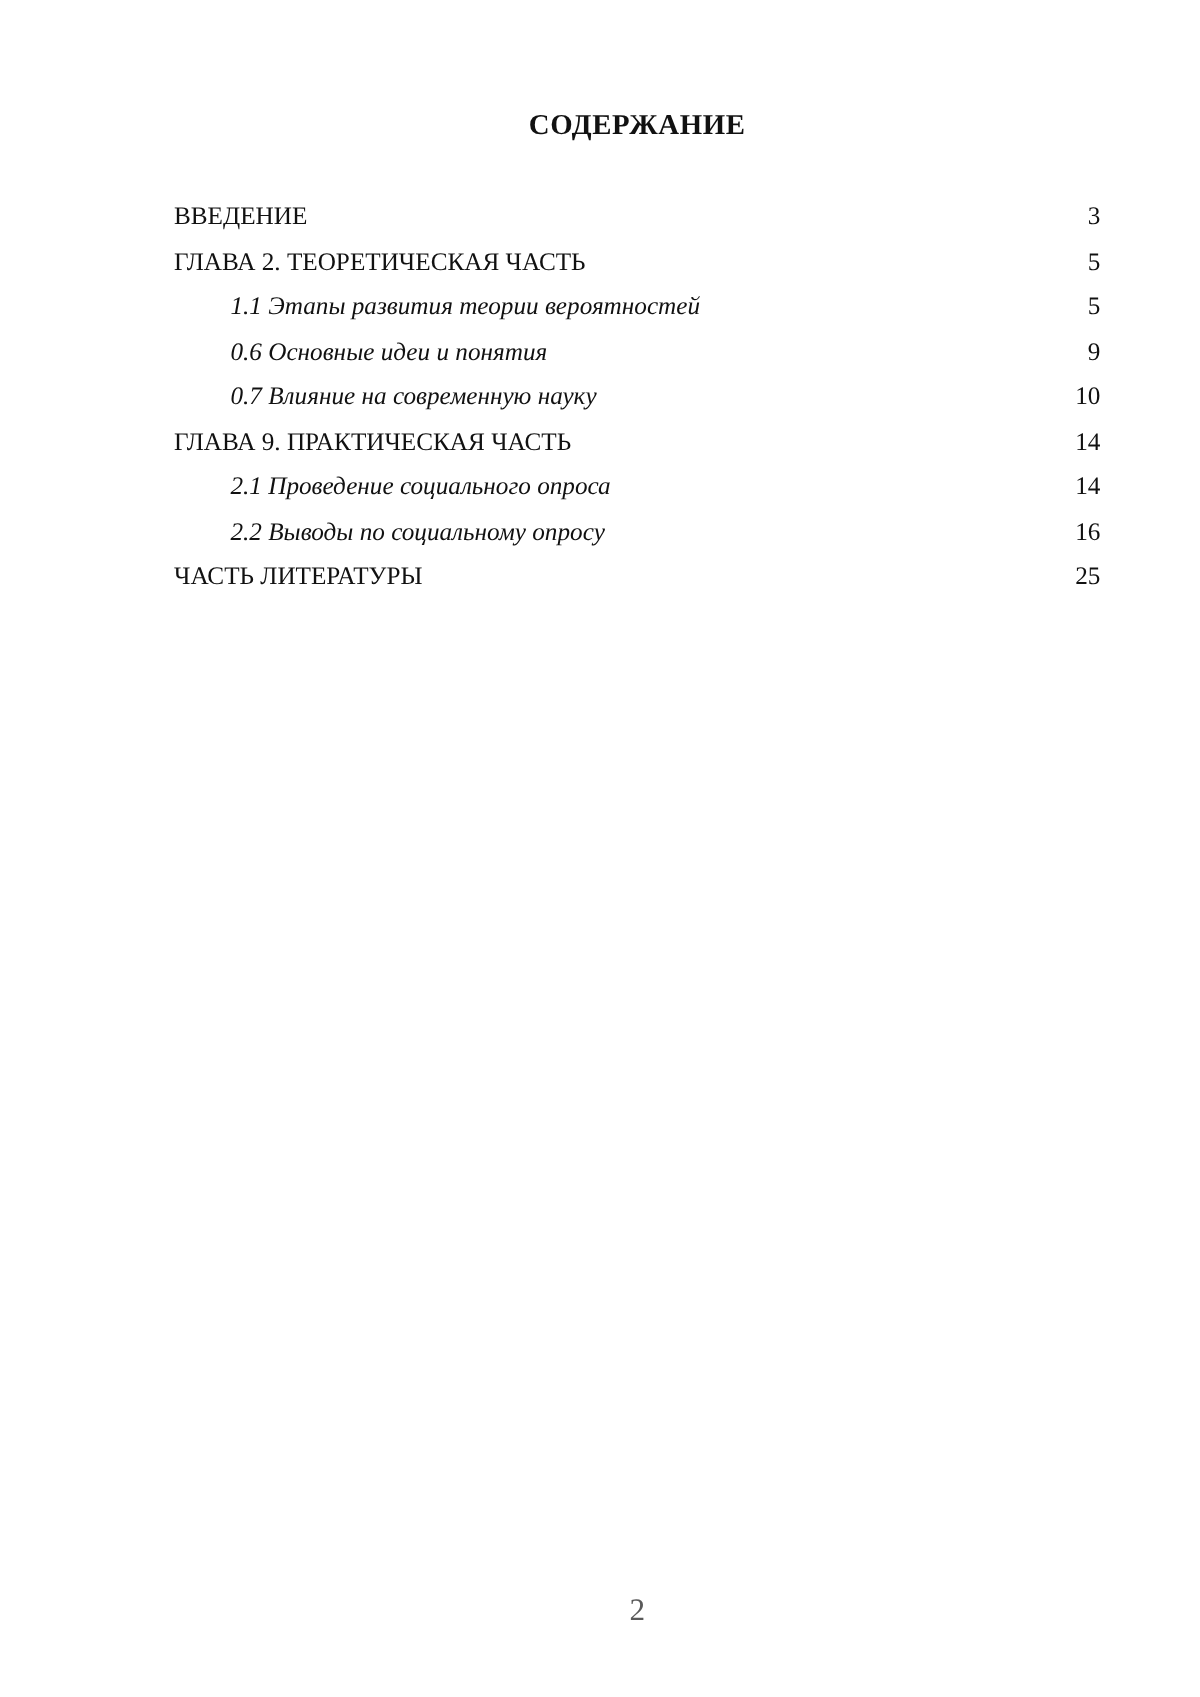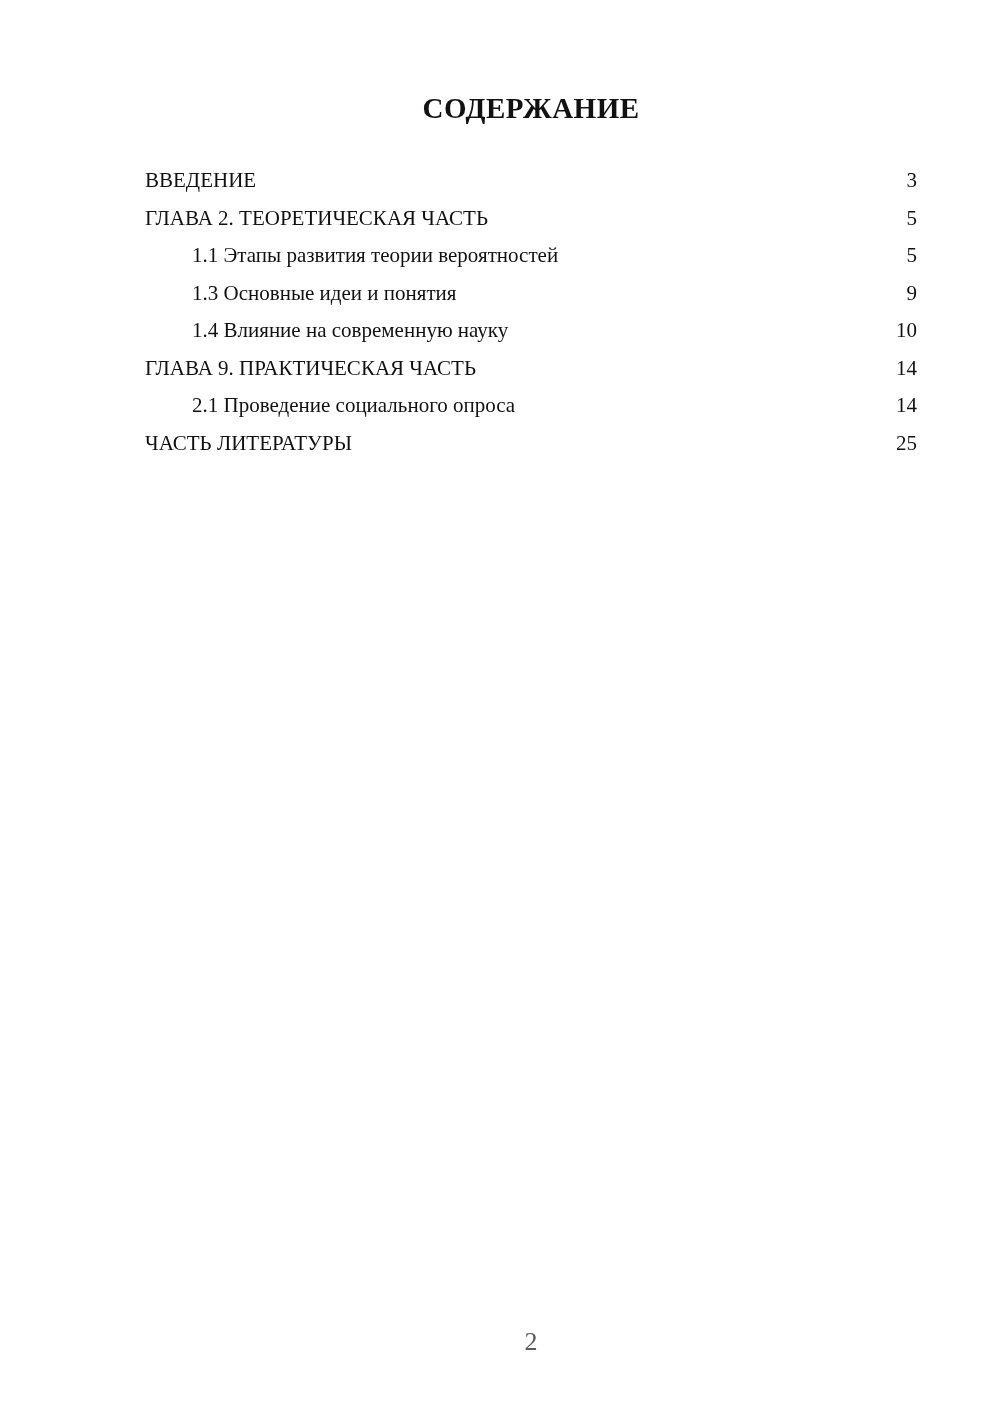--- a/index.html
+++ b/index.html
@@ -26,21 +26,21 @@
     left: 145px;
     width: 772px;
     top: 0;
   }
   .doc-title {
     position: absolute;
     top: 92px;
     left: 0;
     width: 100%;
     text-align: center;
-    font-size: 29px;
+    font-size: 24px;
     font-weight: bold;
     letter-spacing: 0.5px;
     white-space: nowrap;
   }
   .toc {
     position: absolute;
     top: 162px;
     left: 0;
     width: 100%;
   }
@@ -48,20 +48,21 @@
     display: flex;
     justify-content: space-between;
     align-items: center;
     font-size: 21px;
     line-height: 37.5px;
     height: 37.5px;
     white-space: nowrap;
   }
   .toc-row.sub .toc-label {
     padding-left: 47px;
+    font-style: italic;
   }
   .toc-label {
     flex: 1 1 auto;
     overflow: hidden;
   }
   .toc-page {
     flex: 0 0 auto;
     text-align: right;
     padding-left: 20px;
   }
@@ -95,39 +96,43 @@
         <span class="toc-page">5</span>
       </div>
 
       <div class="toc-row sub">
         <span class="toc-label">1.1 Этапы развития теории вероятностей</span>
         <span class="toc-page">5</span>
       </div>
 
 
       <div class="toc-row sub">
-        <span class="toc-label">1.3 Основные идеи и понятия</span>
+        <span class="toc-label">0.6 Основные идеи и понятия</span>
         <span class="toc-page">9</span>
       </div>
 
       <div class="toc-row sub">
-        <span class="toc-label">1.4 Влияние на современную науку</span>
+        <span class="toc-label">0.7 Влияние на современную науку</span>
         <span class="toc-page">10</span>
       </div>
 
       <div class="toc-row">
         <span class="toc-label">ГЛАВА 9. ПРАКТИЧЕСКАЯ ЧАСТЬ</span>
         <span class="toc-page">14</span>
       </div>
 
       <div class="toc-row sub">
         <span class="toc-label">2.1 Проведение социального опроса</span>
         <span class="toc-page">14</span>
       </div>
 
+      <div class="toc-row sub">
+        <span class="toc-label">2.2 Выводы по социальному опросу</span>
+        <span class="toc-page">16</span>
+      </div>
 
 
       <div class="toc-row">
         <span class="toc-label">ЧАСТЬ ЛИТЕРАТУРЫ</span>
         <span class="toc-page">25</span>
       </div>
 
     </div>
 
     <div class="footer-page-number">2</div>

